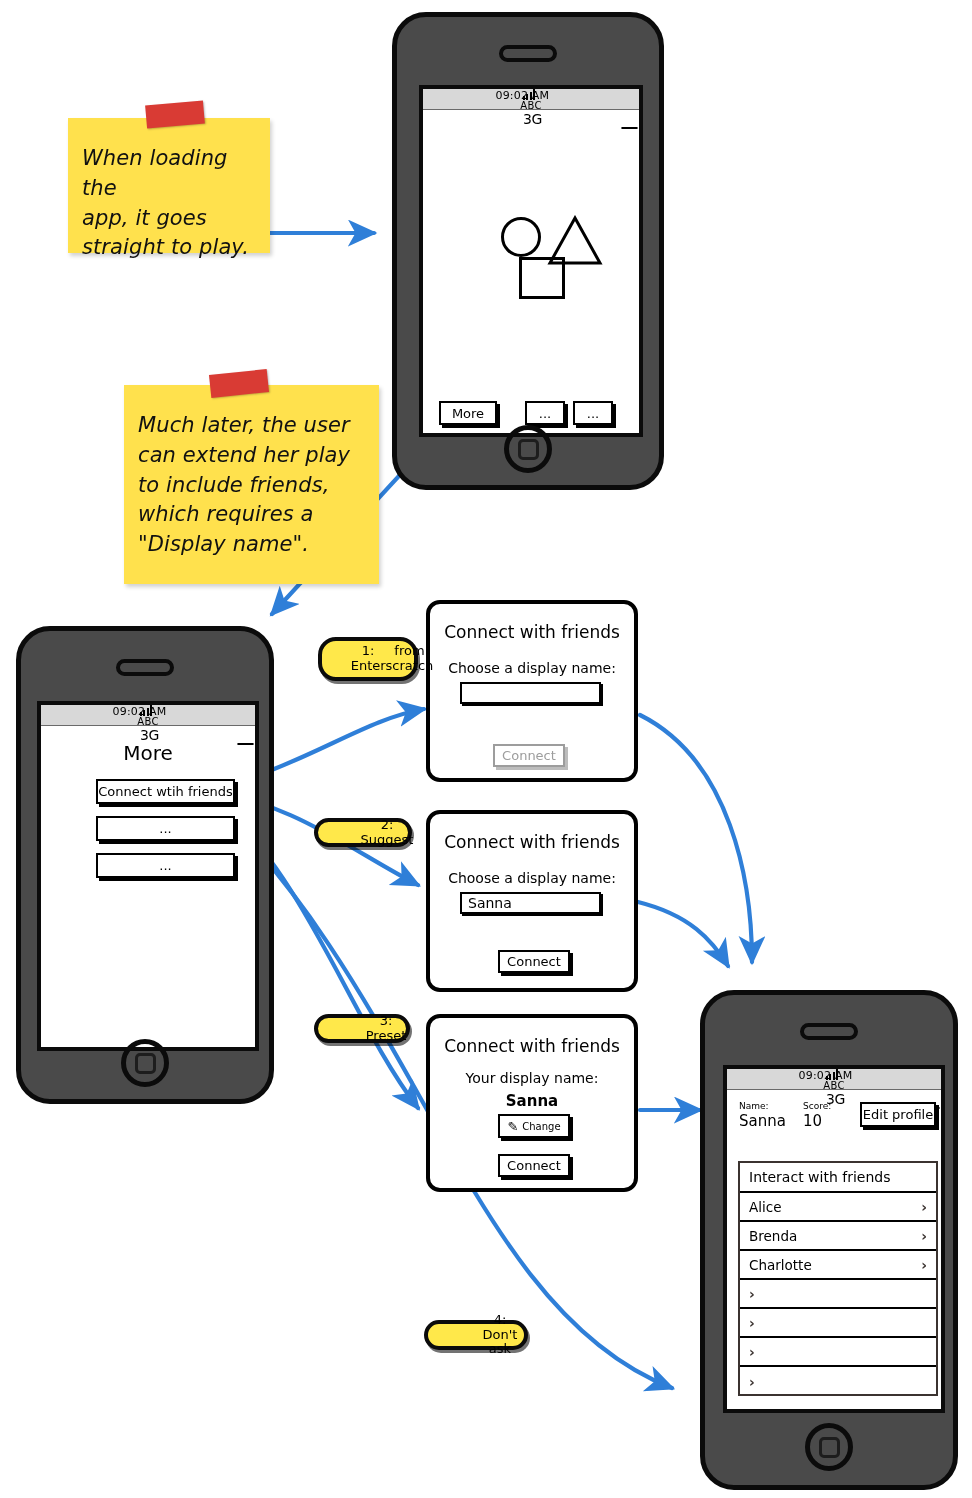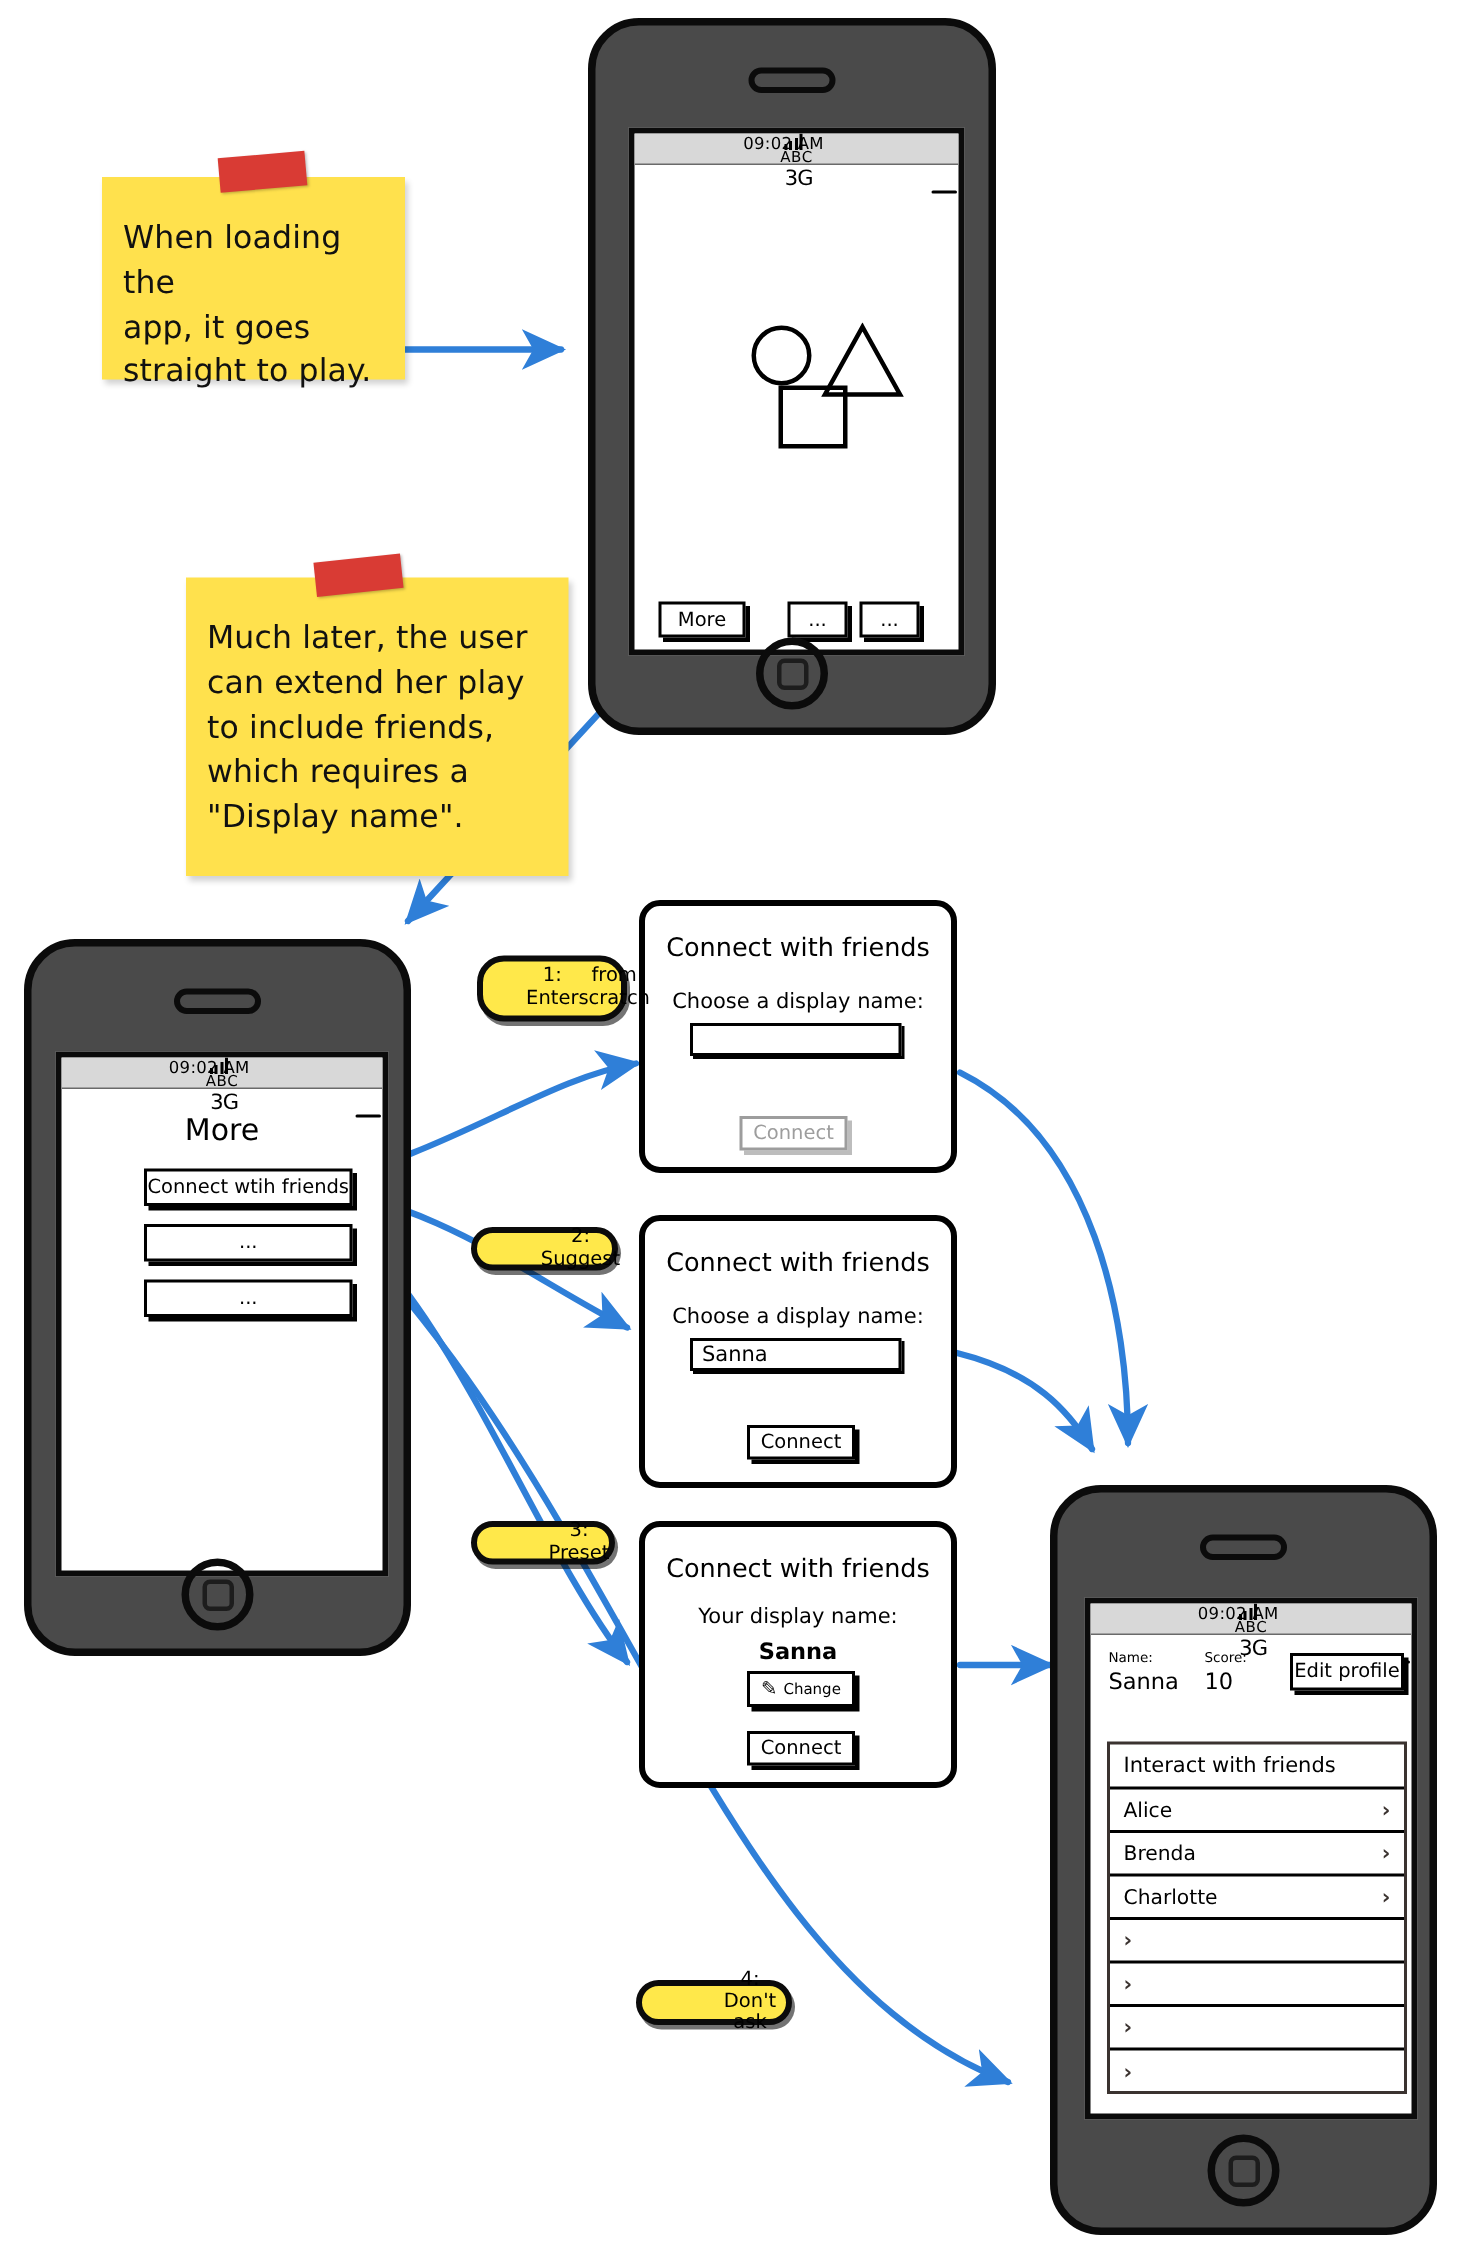--- a/index.html
+++ b/index.html
@@ -8,20 +8,21 @@
     font-family:"DejaVu Sans", sans-serif;
     -webkit-font-smoothing:antialiased;
   }
   .abs{position:absolute;}
 
   
   .sticky{
     position:absolute;background:#ffe14d;
     box-shadow:2px 3px 4px rgba(0,0,0,.18);
     color:#111;
+    font-style:italic;
   }
   .sticky .note-text{
     position:absolute;left:14px;right:10px;top:26px;
     font-size:21px;line-height:1.42;font-weight:400;
     letter-spacing:.1px;white-space:pre-line;
   }
   .tape{
     position:absolute;background:#d93b34;
     box-shadow:1px 1px 2px rgba(0,0,0,.25);
   }

